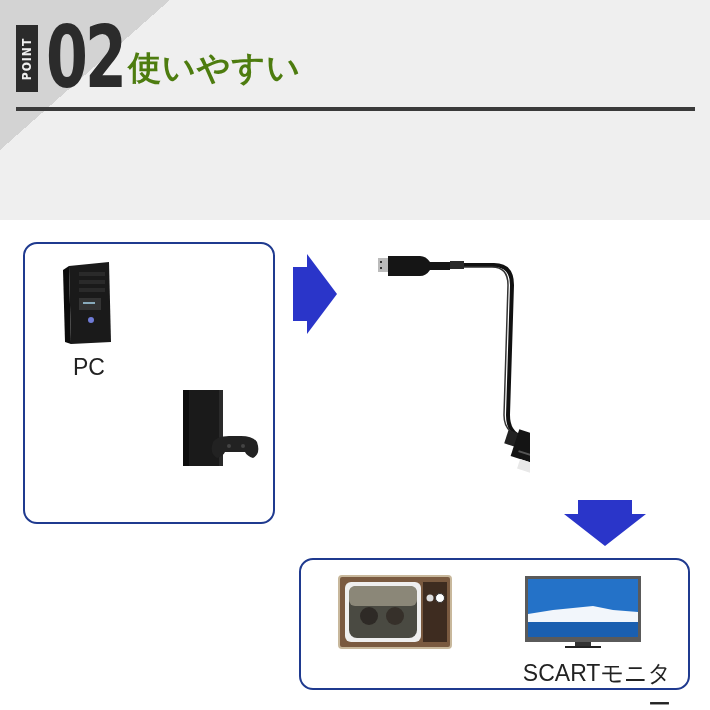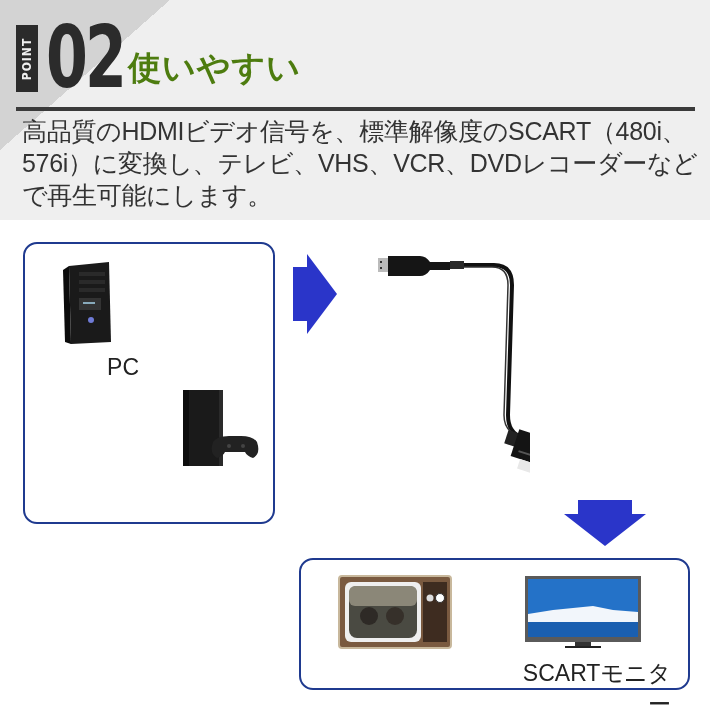--- a/index.html
+++ b/index.html
@@ -34,37 +34,36 @@
 <body>
 
 <div class="header">
   <div class="tri2"></div>
   <div class="point-badge">
     <span>POINT</span>
   </div>
   <div class="point-num">02</div>
   <div class="title">使いやすい</div>
   <div class="rule"></div>
-  <div class="desc">高品質のHDMIビデオ信号を、標準解像度のSCART（480i、576i）に変換し、テレビ、VHS、VCR、DVDレコーダーなどで再生可能にします。</div>
 </div>
 
 <div class="panel panel-left">
 
   <div class="device" style="left:14px;top:14px;width:100px;height:120px;">
     <svg width="100" height="90" viewBox="0 0 100 90">
       <polygon points="30,8 70,4 72,84 32,86" fill="#1a1a1a"></polygon>
       <polygon points="30,8 24,12 26,84 32,86" fill="#0c0c0c"></polygon>
       <rect x="40" y="14" width="26" height="4" fill="#2a2a2a"></rect>
       <rect x="40" y="22" width="26" height="4" fill="#2a2a2a"></rect>
       <rect x="40" y="30" width="26" height="4" fill="#2a2a2a"></rect>
       <rect x="40" y="40" width="22" height="12" fill="#333"></rect>
       <rect x="44" y="44" width="12" height="2" fill="#8ab"></rect>
       <circle cx="52" cy="62" r="3" fill="#6f7bd6"></circle>
     </svg>
-    <div class="label" style="top:96px;text-align:right;">PC</div>
+    <div class="label" style="top:96px;">PC</div>
   </div>
 
 
 
   <div class="device" style="left:130px;top:140px;width:110px;height:130px;">
     <svg width="110" height="90" viewBox="0 0 110 90">
       <rect x="28" y="6" width="40" height="76" fill="#1a1a1a"></rect>
       <rect x="28" y="6" width="6" height="76" fill="#0d0d0d"></rect>
       <rect x="64" y="6" width="4" height="76" fill="#2a2a2a"></rect>
       <path d="M58,58 q4,-6 16,-6 h12 q12,0 16,6 q4,12 -4,16 q-6,-2 -8,-6 h-20 q-2,4 -8,6 q-8,-4 -4,-16z" fill="#222"></path>

